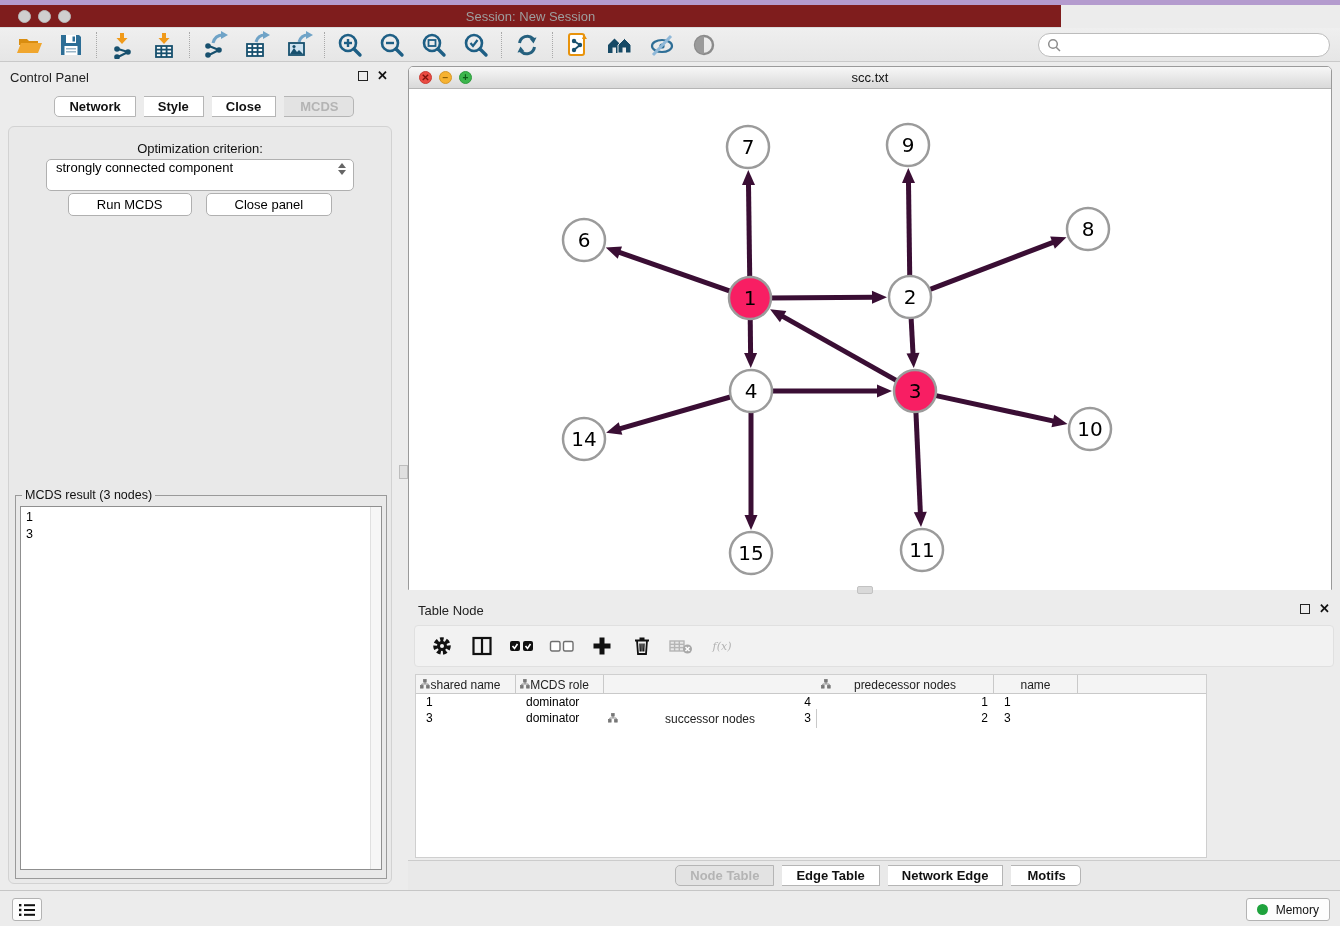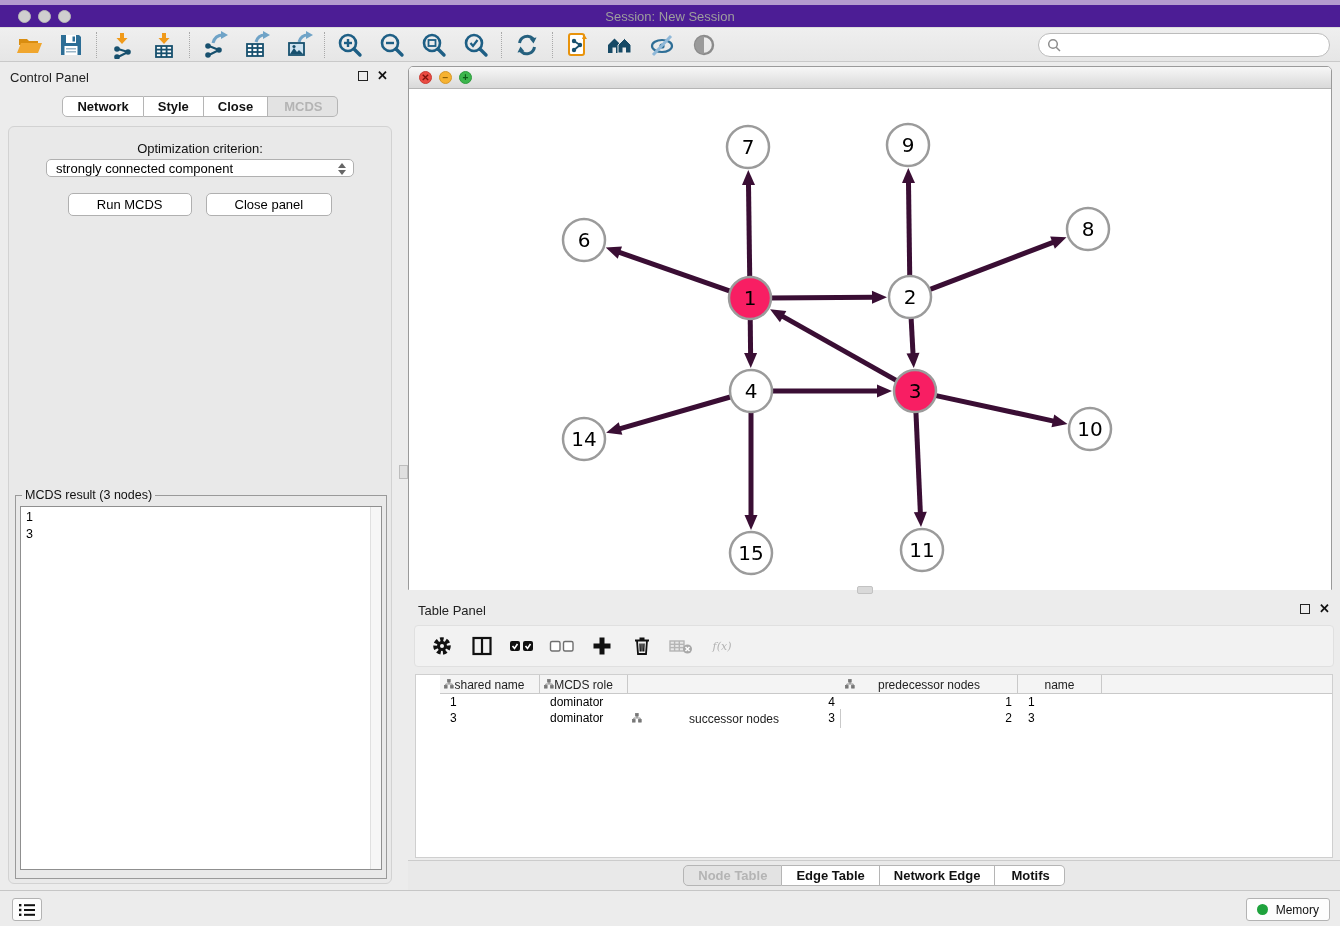--- a/index.html
+++ b/index.html
@@ -2,45 +2,45 @@
 <html><head>
 <meta charset="utf-8">
 <style>
   * { margin:0; padding:0; box-sizing:border-box; }
   html,body { width:1340px; height:926px; }
   body { font-family:"Liberation Sans", sans-serif; background:#ececec; position:relative; overflow:hidden; }
   .app { position:absolute; inset:0; background:#ececec; }
 
   
   .top-accent { position:absolute; left:0; top:0; width:1340px; height:5px; background:#b49bce; }
-  .titlebar { position:absolute; left:0; top:5px; width:1340px; height:23px; background:#4c1d95; border-bottom:1px solid #dcdcdc; }
+  .titlebar { position:absolute; left:0; top:5px; width:1061px; height:23px; background:#7f1d1d; border-bottom:1px solid #dcdcdc; }
   .tl-dot { position:absolute; top:5px; width:13px; height:13px; border-radius:50%; background:#cfcfcf; border:1px solid #b9b9b9; }
   .win-title { position:absolute; left:0; right:0; top:4px; text-align:center; font-size:13px; color:#9e9e9e; }
 
   
   .toolbar { position:absolute; left:0; top:28px; width:1340px; height:34px; background:linear-gradient(#efefef,#e6e6e6); border-bottom:1px solid #c9c9c9; display:flex; align-items:center; padding-left:8px; }
   .tb-btn { width:42px; height:30px; display:flex; align-items:center; justify-content:center; }
   .tb-sep { width:1px; height:26px; border-left:1px dotted #a9a9a9; margin:0 4px; }
   .searchbox { position:absolute; right:10px; top:5px; width:292px; height:24px; background:#fff; border:1px solid #bcbcbc; border-radius:12px; display:flex; align-items:center; padding:0 8px; }
   .searchbox input { border:none; outline:none; flex:1; font-size:12px; margin-left:5px; background:transparent; }
 
   
   .control-panel { position:absolute; left:0; top:62px; width:400px; height:828px; background:#ececec; }
   .panel-head { position:absolute; left:0; top:0; width:100%; height:28px; }
   .panel-title { position:absolute; left:10px; top:8px; font-size:13px; color:#222; }
   .float-ic { position:absolute; top:9px; width:10px; height:10px; border:1.5px solid #222; }
   .close-ic { position:absolute; top:7px; font-size:13px; font-weight:bold; color:#111; line-height:13px; }
   .cp-tabs { position:absolute; left:0; top:34px; width:100%; display:flex; justify-content:center; z-index:2; }
-  .mtab { font-size:13px; font-weight:600; color:#111; background:#fff; border:1px solid #b5b5b5; border-left:none; padding:2px 14px; cursor:default; }
+  .mtab { font-size:13px; font-weight:600; color:#111; background:#fff; border:1px solid #b5b5b5; border-left:none; padding:2px 14px; cursor:default;margin-left:8px; }
   .mtab:first-child { border-left:1px solid #b5b5b5; border-radius:5px 0 0 5px; }
   .mtab:last-child { border-radius:0 5px 5px 0;padding-left:16px; }
   .mtab.sel { background:#e3e3e3; color:#b4b4b4; }
   .cp-box { position:absolute; left:8px; top:64px; width:384px; height:758px; background:#e9e9e9; border:1px solid #d2d2d2; border-radius:6px; }
   .opt-label { position:absolute; left:0; width:100%; top:14px; text-align:center; font-size:13px; color:#111; }
-  .criterion-select { position:absolute; left:37px; top:32px; width:308px; height:18px; background:#fff; border:1px solid #b0b0b0; border-radius:5px; font-size:13px; display:flex; align-items:center; padding-left:9px; }
+  .criterion-select { position:absolute; left:37px; top:32px; width:308px; height:32px; background:#fff; border:1px solid #b0b0b0; border-radius:5px; font-size:13px; display:flex; padding-left:9px; }
   .stepper { position:absolute; right:7px; top:3px; display:flex; flex-direction:column; gap:2px; }
   .tri-up { width:0; height:0; border-left:4px solid transparent; border-right:4px solid transparent; border-bottom:5px solid #666; }
   .tri-dn { width:0; height:0; border-left:4px solid transparent; border-right:4px solid transparent; border-top:5px solid #666; }
   .cp-buttons { position:absolute; left:0; top:66px; width:100%; display:flex; justify-content:center; gap:14px; }
   .push-btn { background:#fff; border:1px solid #b0b0b0; border-radius:5px; font-size:13px; padding:3px 28px; font-family:"Liberation Sans",sans-serif; }
   .result-box { position:absolute; left:6px; top:368px; width:372px; height:384px; border:1px solid #9a9a9a; background:#e9e9e9; }
   .result-legend { position:absolute; top:-8px; left:6px; background:#e9e9e9; padding:0 3px; font-size:12.5px; color:#111; }
   .result-inner { position:absolute; left:4px; top:10px; right:4px; bottom:8px; background:#fff; border:1px solid #8f8f8f; }
   .result-text { font-size:12.5px; line-height:17px; padding:2px 5px; font-family:"Liberation Sans",sans-serif; white-space:pre; }
   .result-scroll { position:absolute; right:0; top:0; bottom:0; width:11px; background:#f6f6f6; border-left:1px solid #e0e0e0; }
@@ -57,21 +57,21 @@
   .light.green { background:#3cb64c; border:1px solid #2f9a3e; color:#0d5c18; }
   .net-title { position:absolute; left:0; right:0; top:3px; text-align:center; font-size:13px; color:#111; }
   .net-canvas { position:absolute; left:0; top:22px; width:922px; height:501px; background:#fff; }
   .h-grip { position:absolute; left:857px; top:586px; width:16px; height:8px; background:#d9d9d9; border:1px solid #c2c2c2; border-radius:2px; }
 
   
   .table-panel { position:absolute; left:408px; top:595px; width:932px; height:295px; background:#ececec; }
   .tp-toolbar { position:absolute; left:6px; top:30px; width:920px; height:42px; background:#f2f2f2; border:1px solid #e0e0e0; border-radius:4px; display:flex; align-items:center; gap:14px; padding-left:14px; }
   .tp-btn { width:26px; height:26px; display:flex; align-items:center; justify-content:center; }
   .fx-label { font-size:11px; font-style:italic; font-family:"DejaVu Serif", serif; color:#b2b2b2; }
-  .ntable { position:absolute; left:7px; top:79px; width:918px; height:184px; background:#fff; border:1px solid #cfcfcf; overflow:hidden;padding-left:24px; }
+  .ntable { position:absolute; left:7px; top:79px; width:792px; height:184px; background:#fff; border:1px solid #cfcfcf; overflow:hidden; }
   .ntable-header { display:flex; height:19px; background:#f4f4f4; border-bottom:1px solid #c9c9c9; }
   .hcell { position:relative; height:19px; border-right:1px solid #c9c9c9; font-size:12px; color:#222; display:flex; align-items:center; justify-content:center; }
   .hcell .sort-ic { position:absolute; left:4px; top:4px; }
   .trow { display:flex; height:16px; }
   .tcell { font-size:12px; color:#000; height:16px; line-height:16px; overflow:hidden; }
 
   .tp-tabs-bar { position:absolute; left:0; bottom:0; width:100%; height:30px; background:#e9e9e9; border-top:1px solid #cccccc; display:flex; justify-content:center; align-items:center; }
 
   
   .statusbar { position:absolute; left:0; top:890px; width:1340px; height:36px; background:#ececec; border-top:1px solid #c6c6c6; }
@@ -290,20 +290,21 @@
     </div>
   </div>
 
   <div class="v-grip"></div>
 
   <div class="net-window">
     <div class="net-titlebar">
       <span class="light red" style="left:10px">✕</span>
       <span class="light yellow" style="left:30px">−</span>
       <span class="light green" style="left:50px">+</span>
+      <div class="net-title">scc.txt</div>
     </div>
     <svg class="net-canvas" viewBox="0 0 922 501">
         <line x1="340.7616103135154" y1="191.00157867041173" x2="339.4767793729692" y2="93.99684265917651" stroke="#3A0E34" stroke-width="5"></line>
         <polygon points="339.3046090438414,80.99798281002944 346.00269704048543,95.9105820867891 333.0038371913384,96.08275241591687" fill="#3A0E34"></polygon>
         <line x1="324.0073602418329" y1="203.06281261461632" x2="208.9852795163342" y2="162.87437477076736" stroke="#3A0E34" stroke-width="5"></line>
         <polygon points="196.71281746876906,158.5864061035458 213.01733493418575,157.39783123424965 208.7293662669642,169.67029328181476" fill="#3A0E34"></polygon>
         <line x1="358.99964844779936" y1="208.88750219720126" x2="465.00070310440134" y2="208.2249956055975" stroke="#3A0E34" stroke-width="5"></line>
         <polygon points="478.00044920558975,208.14374719246507 463.0413663723232,214.73736841205823 462.9601179591907,201.73762231086982" fill="#3A0E34"></polygon>
         <line x1="341.1935371990054" y1="226.99895950749936" x2="341.6129256019893" y2="266.00208098500127" stroke="#3A0E34" stroke-width="5"></line>
         <polygon points="341.7527024679376,279.0013295181953 335.09179720216946,264.0720850282533 348.0910457353634,263.932308162305" fill="#3A0E34"></polygon>
@@ -348,21 +349,21 @@
         <circle cx="175" cy="350" r="21" fill="#FFFFFF" stroke="#9B9B9B" stroke-width="2.5"></circle>
         <text x="175" y="357" text-anchor="middle" font-size="20" font-family="DejaVu Sans, sans-serif" fill="#000000">14</text>
         <circle cx="342" cy="464" r="21" fill="#FFFFFF" stroke="#9B9B9B" stroke-width="2.5"></circle>
         <text x="342" y="471" text-anchor="middle" font-size="20" font-family="DejaVu Sans, sans-serif" fill="#000000">15</text>
       </svg>
   </div>
   <div class="h-grip"></div>
 
   <div class="table-panel">
     <div class="panel-head">
-      <span class="panel-title">Table Panel</span>
+      <span class="panel-title">Table Node</span>
       <span class="float-ic" style="right:30px"></span>
       <span class="close-ic" style="right:10px">✕</span>
     </div>
     <div class="tp-toolbar">
       <div class="tp-btn">
         <svg width="22" height="22" viewBox="0 0 22 22">
           <circle cx="11" cy="11" r="6.5" stroke="#111" stroke-width="4.5" fill="none" stroke-dasharray="3.4 2.2"></circle>
           <circle cx="11" cy="11" r="5" fill="#111"></circle>
           <circle cx="11" cy="11" r="2" fill="#f2f2f2"></circle>
         </svg>

